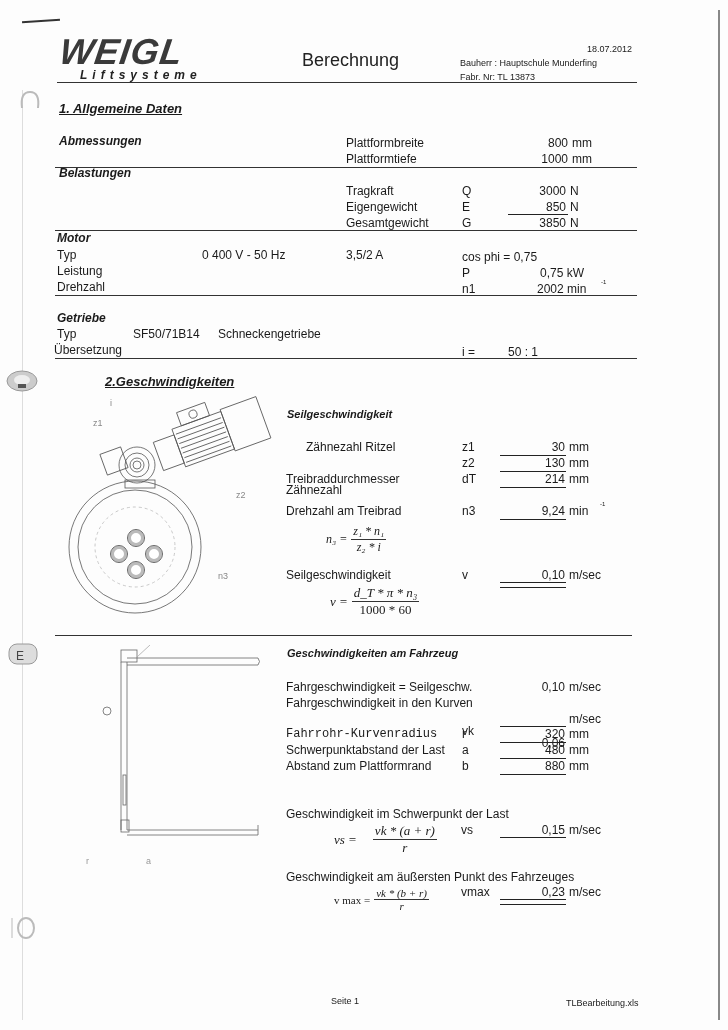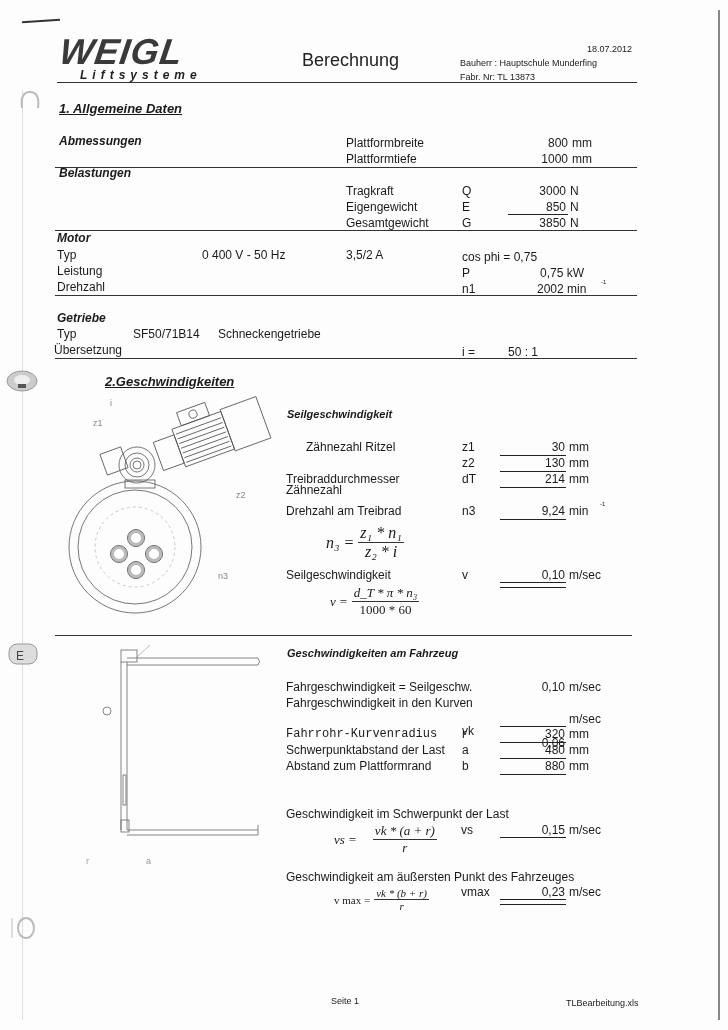--- a/index.html
+++ b/index.html
@@ -9,21 +9,21 @@
   .t12 { font-size:12px; }
   .t11 { font-size:11px; }
   .t9 { font-size:9px; }
   .bi { font-weight:bold; font-style:italic; }
   .hline { position:absolute; height:1px; background:#333; }
   .uline { position:absolute; height:1px; background:#222; }
   .dline { position:absolute; height:4px; border-top:1px solid #222; border-bottom:1px solid #222; }
   .right { text-align:right; }
   .edge-right { position:absolute; left:718px; top:10px; width:2px; height:1010px; background:#888; }
   .edge-left { position:absolute; left:22px; top:90px; width:1px; height:930px; background:#ddd; }
-  .frac { position:absolute; font-family:"Liberation Serif", serif; font-style:italic; font-size:16px; display:flex; align-items:center; }
+  .frac { position:absolute; font-family:"Liberation Serif", serif; font-style:italic; font-size:12px; display:flex; align-items:center; }
   .frac .num, .frac .den { display:block; text-align:center; padding:0 2px; }
   .frac .num { border-bottom:1px solid #333; }
   .frac .box { display:inline-flex; flex-direction:column; margin-left:4px; }
   .hole { position:absolute; width:16px; height:16px; border-radius:50%; background:#fff; border:1px solid #666; box-shadow: inset 0 0 0 3px #bbb; }
 </style>
 </head>
 <body>
 
 <div class="edge-right"></div>
 <div class="edge-left"></div>

